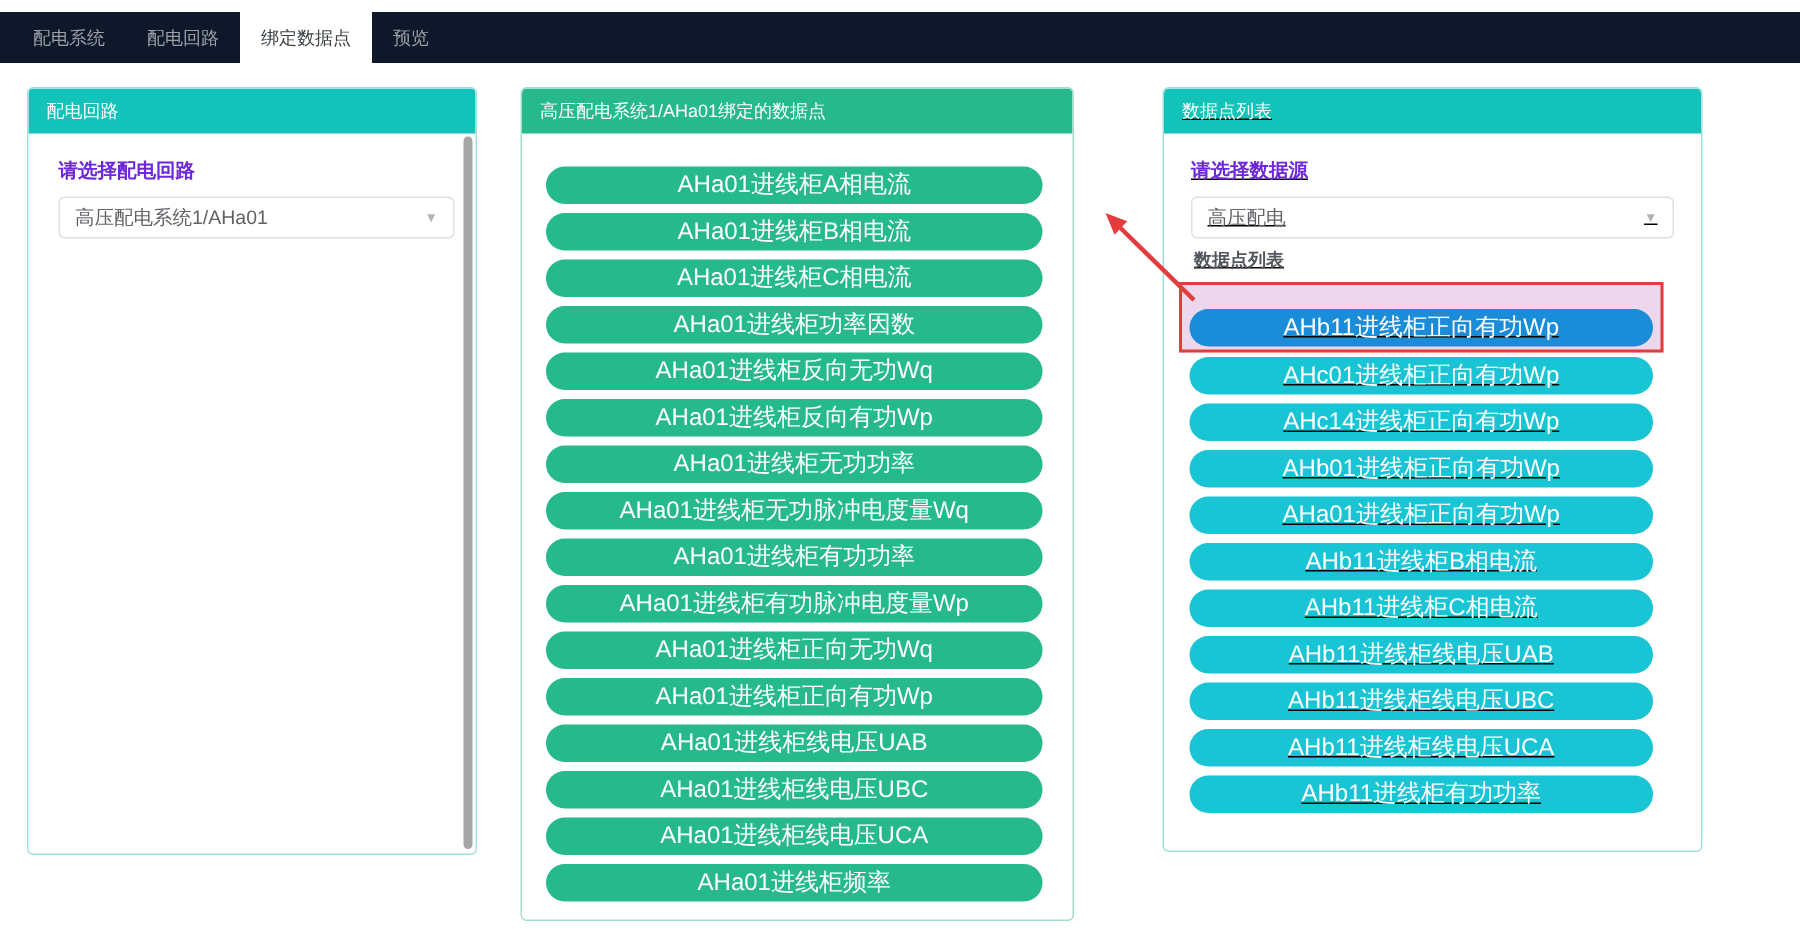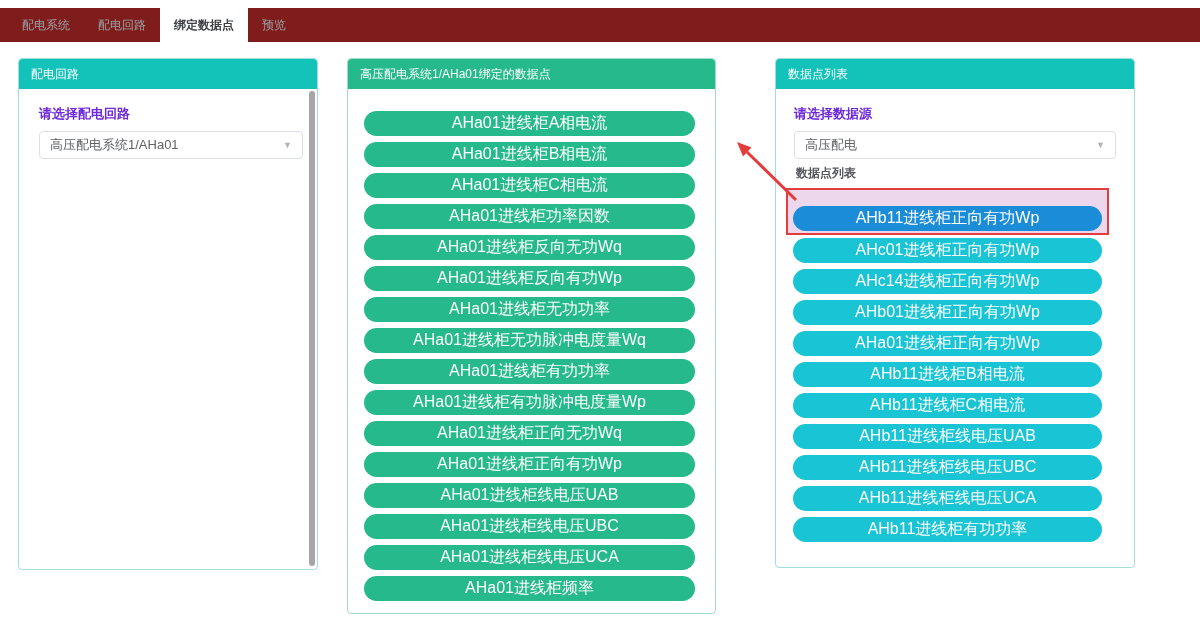--- a/index.html
+++ b/index.html
@@ -4,34 +4,34 @@
 <style>
   :root{
     --teal:#13c2b8; --green:#25b98c; --cyan:#19c4d5; --blue:#1a8cd8; --red:#e23c3c;
   }
   *{box-sizing:border-box; margin:0; padding:0;}
   html,body{width:1200px; height:619px; overflow:hidden;}
   body{font-family:"Liberation Sans","DejaVu Sans",sans-serif; background:#ffffff;}
 
   
   .topstrip{height:8px; background:#ffffff;}
-  .tabbar{height:34px; background:#7f1d1d; display:flex; align-items:stretch; padding-left:8px;}
+  .tabbar{height:34px; background:#0f172a; display:flex; align-items:stretch; padding-left:8px;}
   .tab{padding:0 14px; display:flex; align-items:center; font-size:12px; color:#9aa0a6; cursor:pointer; white-space:nowrap;}
-  .tab.active{background:#ffffff; color:#3c4043; font-weight:bold;}
+  .tab.active{background:#ffffff; color:#3c4043; font-weight:normal;}
 
   
   .content{position:relative; height:577px; background:#ffffff;}
 
   .panel{position:absolute; background:#ffffff; border-radius:4px; overflow:hidden;}
   .panel-header{height:30px; line-height:30px; padding-left:12px; color:#ffffff; font-size:12px;
     border-radius:3px 3px 0 0; overflow:hidden; white-space:nowrap;}
 
   .left-panel{left:18px; top:16px; width:300px; height:512px; border:1px solid #9fe0da;}
   .left-panel .panel-header{background:var(--teal);}
-  .right-panel{left:775px; top:16px; width:360px; height:510px; border:1px solid #9fe0da;}
+  .right-panel{left:775px; top:16px; width:360px; height:510px; border:1px solid #9fe0da;text-decoration:underline;}
   .right-panel .panel-header{background:var(--teal);}
   .middle-panel{left:347px; top:16px; width:369px; height:556px; border:1px solid #a3ddc8;}
   .middle-panel .panel-header{background:var(--green);}
 
   .panel-body{padding:16px 14px 0 20px;}
   .field-label{font-size:13px; font-weight:bold; color:#6d28d9; margin-bottom:8px;}
   .select{height:28px; border:1px solid #dcdfe6; border-radius:4px; background:#fff;
     display:flex; align-items:center; justify-content:space-between; padding:0 10px;
     font-size:13px; color:#606266; cursor:pointer;}
   .select .caret{color:#b0b3b8; font-size:9px; line-height:1;}

